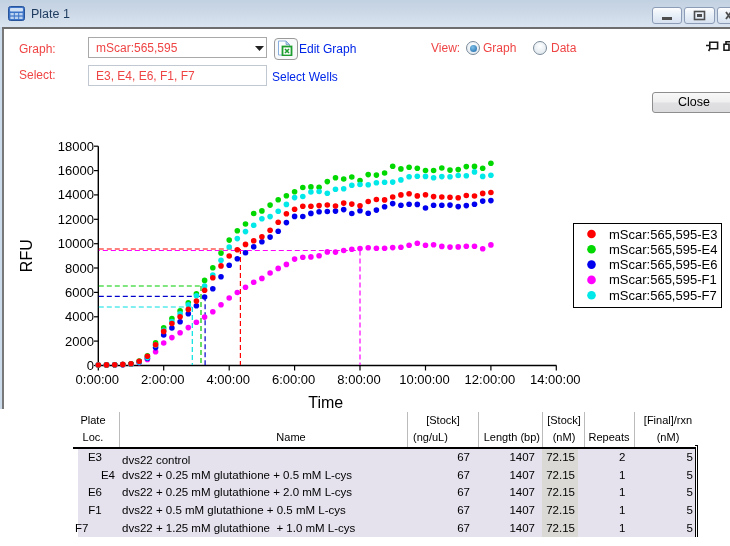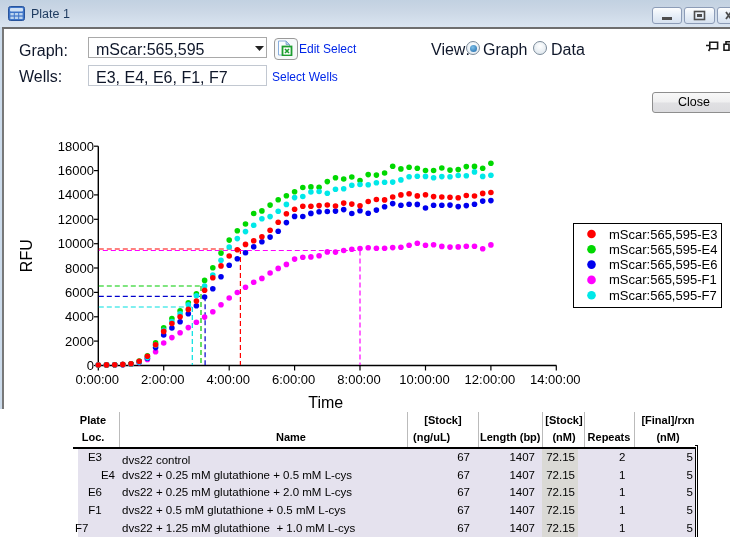--- a/index.html
+++ b/index.html
@@ -1,17 +1,17 @@
 <!DOCTYPE html>
 <html><head><meta charset="utf-8"><style>
 html,body{margin:0;padding:0;width:730px;height:546px;background:#fff;font-family:"Liberation Sans",sans-serif;overflow:hidden}
 .a{position:absolute}
-.lbl{font-size:16px;color:#0f172a}
+.lbl{font-size:12px;color:#ef4444}
 .blu{font-size:12px;color:#0026e8}
-.hd{font-size:11px;font-weight:bold;color:#000;white-space:nowrap}
+.hd{font-size:11px;font-weight:normal;color:#000;white-space:nowrap}
 .td{font-size:11.5px;color:#000;white-space:nowrap}
 .winbtn{position:absolute;top:7px;height:15px;border:1px solid #8c9cb7;border-radius:3px;background:linear-gradient(#fcfdfe,#e9f0f8 45%,#d7e2f0)}
 </style></head>
 <body>
 
 <div class="a" style="left:0;top:0;width:730px;height:27px;background:linear-gradient(#c2d1e1,#ccd8e6 45%,#dae5f1)"></div>
 <svg class="a" style="left:8px;top:5px" width="17" height="17" viewBox="0 0 17 17">
     <rect x="0.5" y="1.5" width="16" height="14" rx="2" fill="#3e74c8" stroke="#28549c"></rect>
     <rect x="2" y="3" width="13" height="3.6" rx="1" fill="#cfe0f4"></rect>
     <g fill="#bcd4ef">
@@ -37,33 +37,33 @@
 <div class="a" style="left:0;top:27px;width:730px;height:2px;background:#6e6e6e"></div>
 <div class="a" style="left:0;top:27px;width:2px;height:382px;background:#cddcec"></div>
 <div class="a" style="left:2px;top:29px;width:2px;height:380px;background:#787878"></div>
 
 <div class="a lbl" style="left:19px;top:42px">Graph:</div>
 <div class="a" style="left:88px;top:37px;width:177px;height:19px;border:1px solid #a9a9a9;background:#fff"></div>
 <div class="a lbl" style="left:96px;top:41px">mScar:565,595</div>
 <svg class="a" style="left:254px;top:45px" width="11" height="7">
     <path d="M1 1 L10 1 L5.5 6 Z" fill="#222"></path>
   </svg>
-<div class="a lbl" style="left:19px;top:68px">Wells:</div>
+<div class="a lbl" style="left:19px;top:68px">Select:</div>
 <div class="a" style="left:88px;top:65px;width:177px;height:19px;border:1px solid #c2c8d1;background:#fff"></div>
 <div class="a lbl" style="left:96px;top:69px">E3, E4, E6, F1, F7</div>
 <div class="a blu" style="left:272px;top:70px">Select Wells</div>
 
 <div class="a" style="left:274px;top:38px;width:22px;height:20px;border:1.5px solid #9a9a9a;border-radius:4px;background:#f7f9fa"></div>
 <svg class="a" style="left:277px;top:40px" width="17" height="16">
     <path d="M1.5 1 H9 L12.5 4.5 V15 H1.5 Z" fill="#fbfdff" stroke="#88aedd"></path>
     <path d="M9 1 L9 4.5 L12.5 4.5 Z" fill="#b9d2ec" stroke="#7aa0cc" stroke-width="0.8"></path>
     <rect x="5.5" y="6.5" width="9" height="9" fill="#fff" stroke="#1e9e31" stroke-width="1.8"></rect>
     <path d="M8 9 L12 13 M12 9 L8 13" stroke="#1e9e31" stroke-width="1.6"></path>
   </svg>
-<div class="a blu" style="left:299px;top:42px">Edit Select</div>
+<div class="a blu" style="left:299px;top:42px">Edit Graph</div>
 
 <div class="a lbl" style="left:431px;top:41px">View:</div>
 <div class="a" style="left:466px;top:41px;width:12px;height:12px;border-radius:50%;border:1px solid #7a8a99;background:radial-gradient(circle at 50% 35%,#fefefe,#dce6ee)"></div>
 <div class="a" style="left:469.5px;top:44.5px;width:7px;height:7px;border-radius:50%;background:radial-gradient(circle at 40% 35%,#7ec0e8,#1b66a8)"></div>
 <div class="a lbl" style="left:483px;top:41px">Graph</div>
 <div class="a" style="left:533px;top:41px;width:12px;height:12px;border-radius:50%;border:1px solid #7a8a99;background:radial-gradient(circle at 50% 35%,#fff,#d8e2ea)"></div>
 <div class="a lbl" style="left:551px;top:41px">Data</div>
 
 <svg class="a" style="left:705px;top:41px" width="25" height="11">
     <path d="M1 4.5 H4.5 M4.8 1.2 H12.6 V7.8 H4.8 Z M4.8 7.8 L3.6 10" stroke="#1a1a1a" stroke-width="1.6" fill="none"></path>

